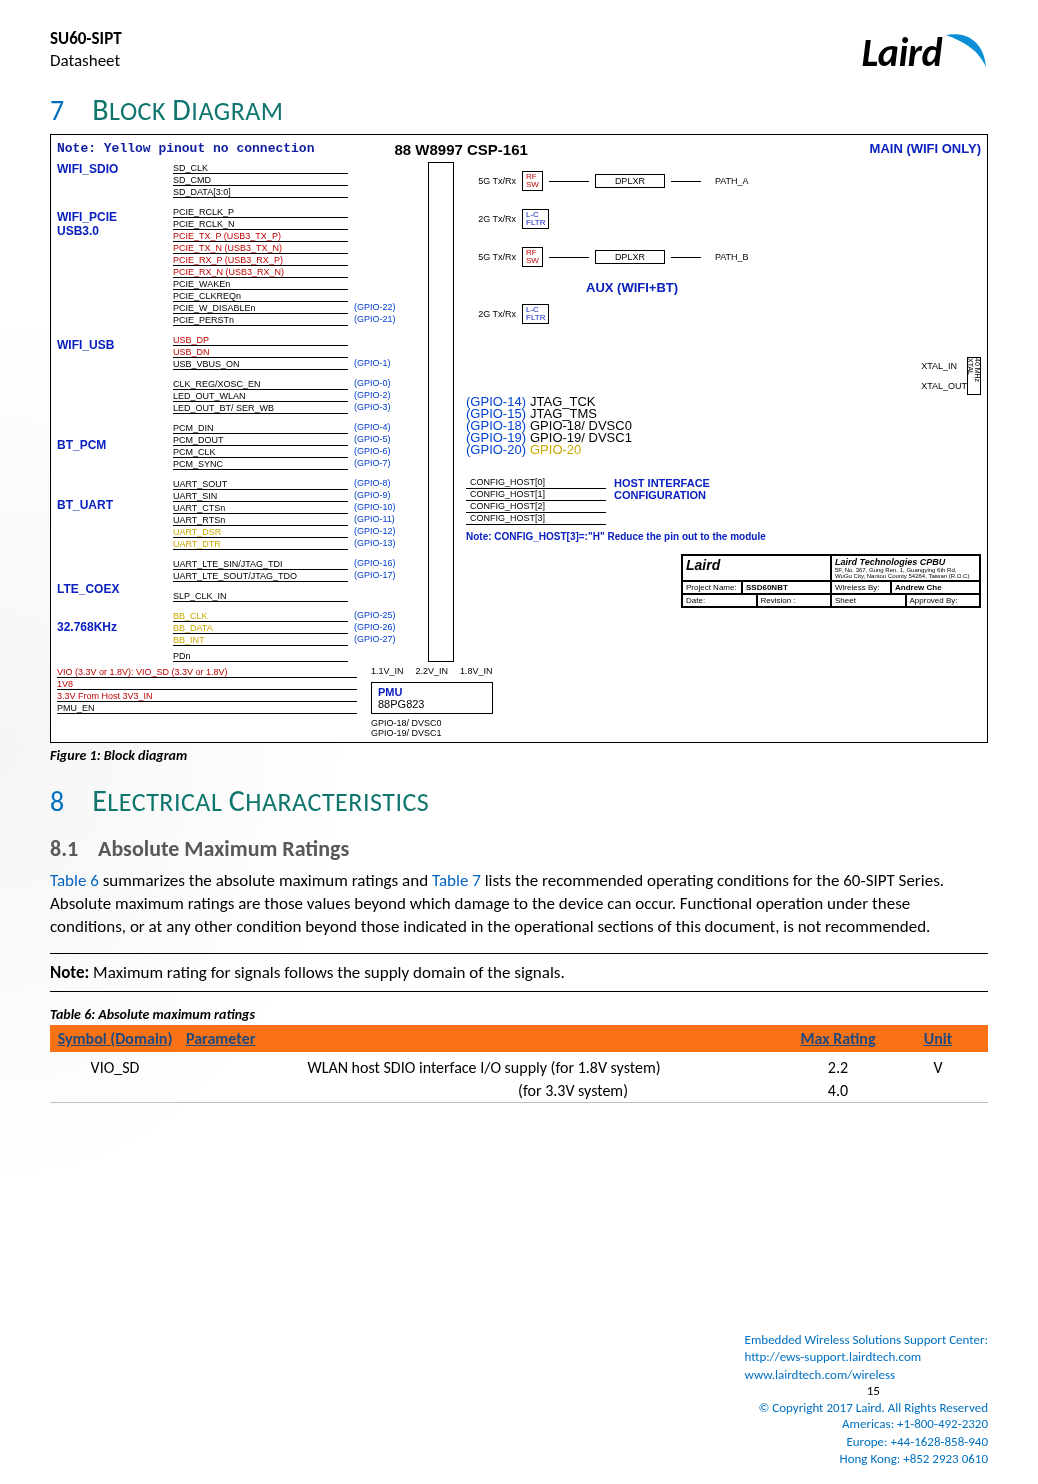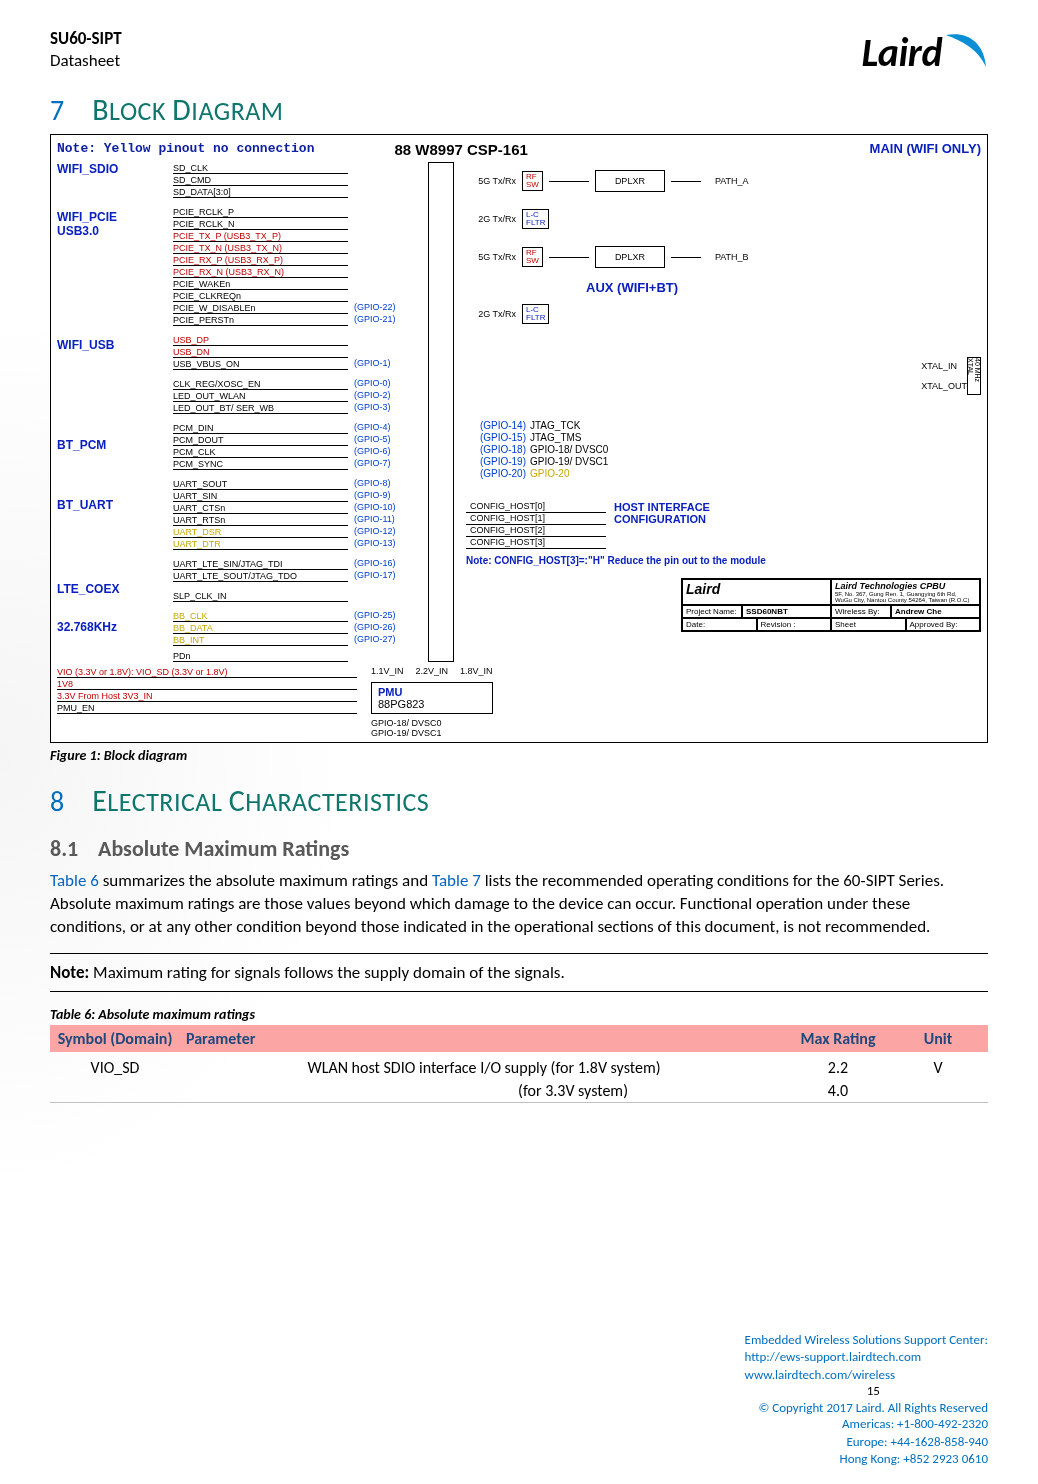--- a/index.html
+++ b/index.html
@@ -49,29 +49,29 @@
 
   .gpio-col { width: 68px; font-size: 9px; color: #0040d0; }
   .gpio-col .g { height: 12px; white-space: nowrap; }
   .gpio-col .gap { height: 8px; }
 
   .diag-right { flex: 1; position: relative; padding-left: 6px; }
   .rf-row { display: flex; align-items: center; gap: 6px; font-size: 9px; height: 38px; }
   .rf-row .lab { width: 50px; text-align: right; }
   .rf-box { border: 1px solid #000; padding: 1px 3px; color: #0a20bf; white-space: pre; font-size: 8px; line-height: 1; }
   .rf-box.red { color: #c00000; }
-  .dplxr-box { border: 1px solid #000; width: 70px; height: 22px; display:flex; align-items:center; justify-content:center; font-size:9px; }
+  .dplxr-box { border: 1px solid #000; width: 70px; height: 14px; display:flex; align-items:center; justify-content:center; font-size:9px; }
   .path-lab { font-size: 9px; margin-left: 8px; }
   .aux-label { font-weight: bold; color: #0a20bf; font-size: 13px; margin-top: 4px; margin-left: 120px; }
 
   .xtal { margin-top: 24px; font-size: 9px; display:flex; gap:0; align-items:center;justify-content:flex-end;}
   .xtal-box { border:1px solid #000; width:14px; height:38px; display:flex; align-items:center; justify-content:center; }
   .xtal-box span { writing-mode: vertical-rl; font-size:7px; }
 
-  .jtag-block { margin-top: 24px; font-size: 10px; }
+  .jtag-block { font-size: 13px; }
   .jtag-block .row { height: 12px; display:flex; align-items:center; gap:4px;}
   .jtag-block .gp { color:#0040d0; width:60px; text-align:right;}
   .jtag-block .yellow { color:#c9a800; }
 
   .cfg-block { margin-top: 22px; display:flex; align-items:flex-start; gap:8px; font-size:9px;}
   .cfg-lines { }
   .cfg-lines .row { height:12px; border-bottom:1px solid #000; width:140px; text-align:left; padding-left:4px;}
   .cfg-label { font-weight:bold; color:#0a20bf; font-size:11px; white-space:pre-line; }
   .cfg-note { font-weight:bold; color:#0a20bf; font-size:10px; margin-top:6px; }
 
@@ -98,21 +98,21 @@
 
   .para { font-size: 17px; line-height: 1.35; margin-top: 8px; }
   .para .link { color: #0563c1; }
 
   .note-wrap { border-top: 1px solid #000; border-bottom: 1px solid #000; margin-top: 14px; padding: 8px 0; font-size: 17px; }
   .note-wrap .b { font-weight: bold; }
 
   .table-caption { font-style: italic; font-weight: bold; font-size: 14px; margin-top: 14px; }
 
   .data-table { width: 100%; border-collapse: collapse; font-size: 16px; margin-top: 2px; }
-  .data-table th { background: #fca5a5; color: #1f497d; font-weight: bold; padding: 4px 6px; text-align: center; }
+  .data-table th { background: #f97316; color: #1f497d; font-weight: bold; padding: 4px 6px; text-align: center; text-decoration: underline; }
   .data-table th.left { text-align: left; }
   .data-table td { padding: 2px 6px; vertical-align: top; }
   .data-table td.center { text-align: center; }
   .data-table tbody tr:last-child td { border-bottom: 1px solid #bfbfbf; }
   .data-table tbody tr:first-child td { padding-top: 6px; }
 
   .footer { position: absolute; left: 50px; right: 50px; bottom: 16px; font-size: 13px; }
   .footer-row1 { display: flex; justify-content: space-between; align-items: flex-end; flex-direction: column; }
   .footer-left { color: #0070c0; line-height: 1.35; }
   .footer-left .row { white-space: nowrap; }

